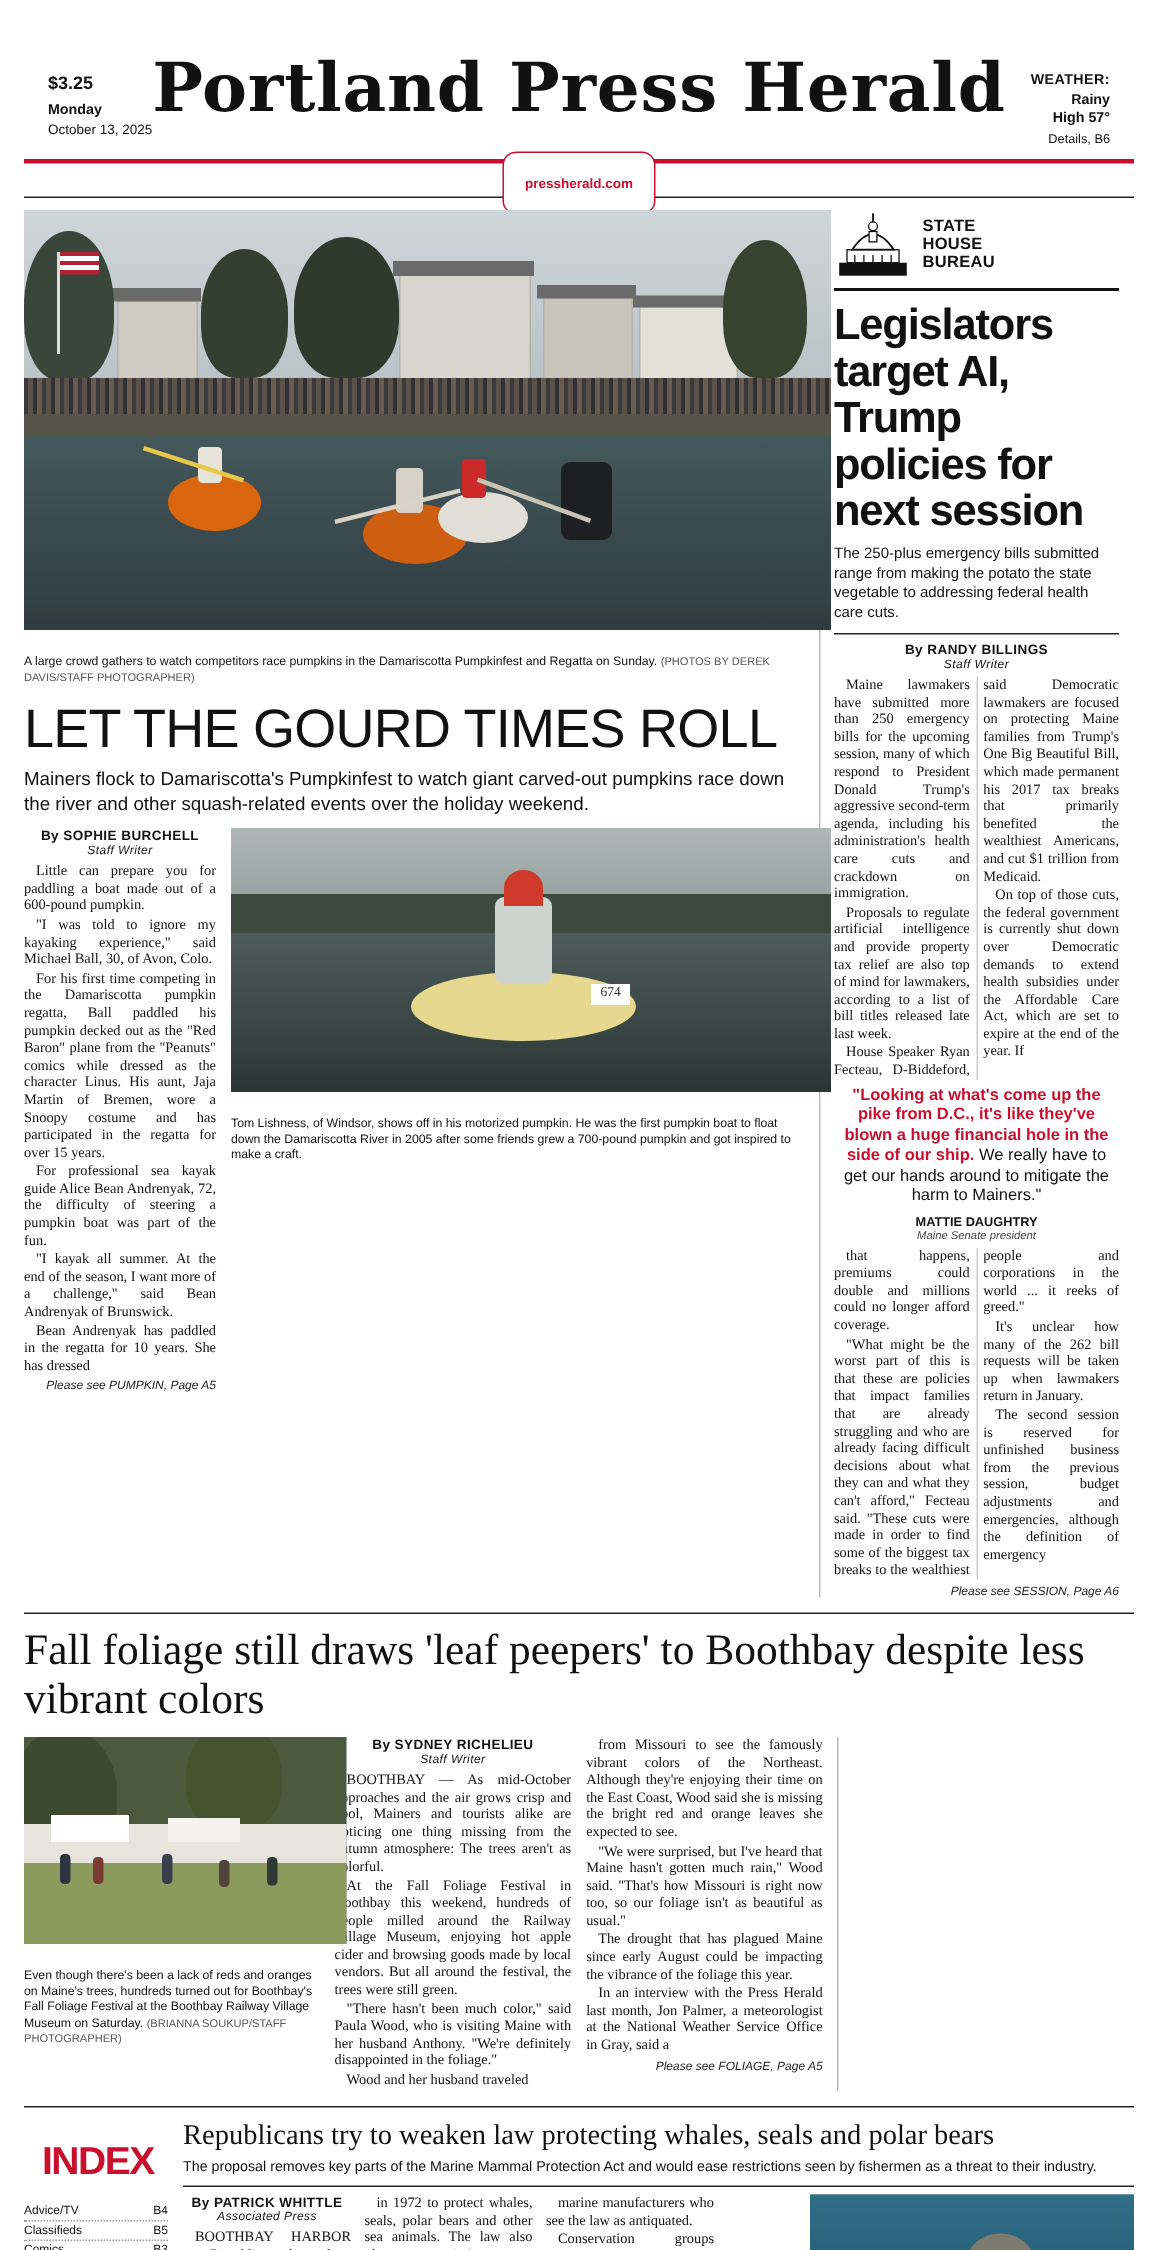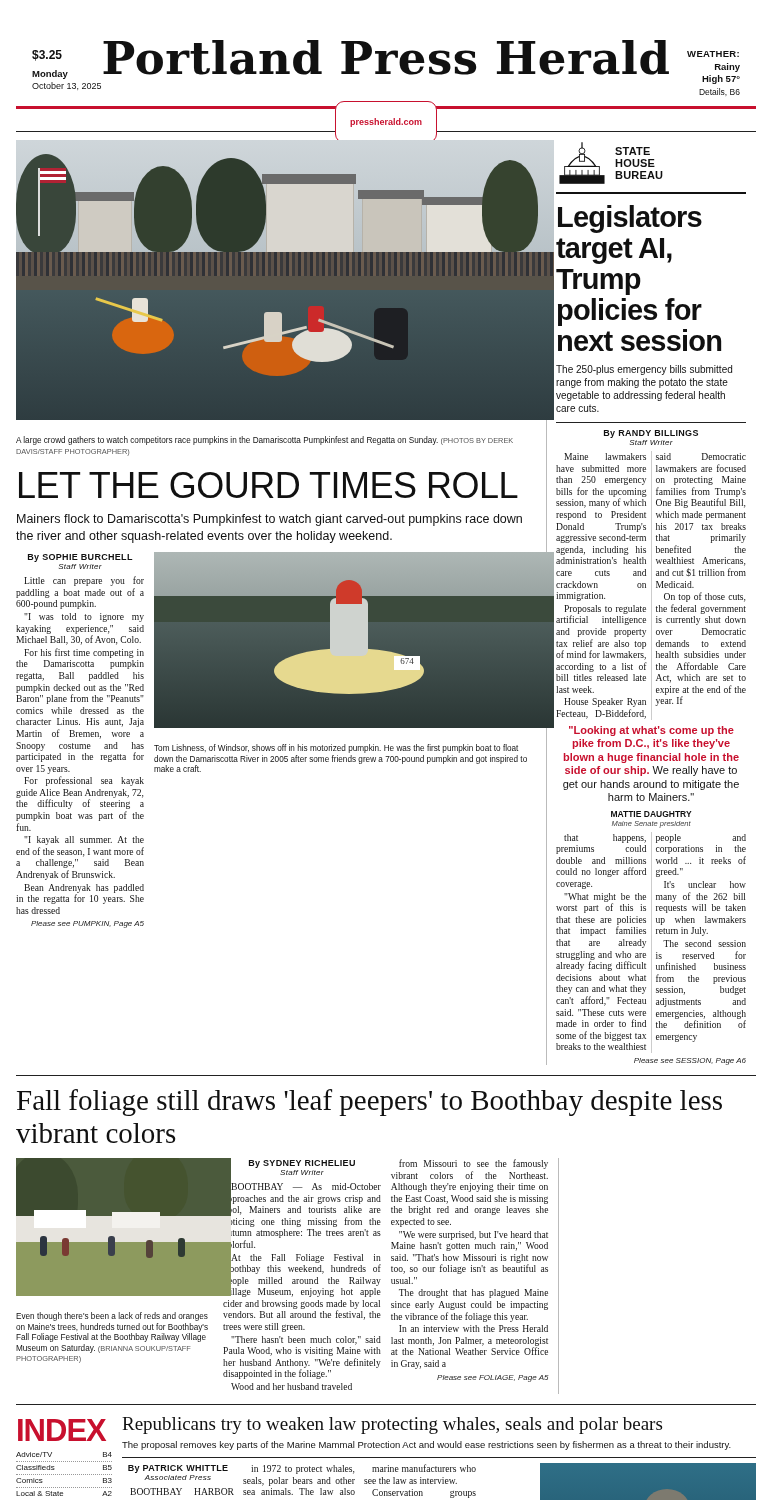--- a/index.html
+++ b/index.html
@@ -89,22 +89,22 @@
   .sec-rule{height:1px;background:#222;margin:10px 0 8px;}
   .headline-foliage{
     font-family:"Liberation Serif",serif;font-size:29px;line-height:33px;
     margin:0 0 8px;
   }
 
   
   .bottom{display:flex;gap:10px;margin-top:8px;}
   .index{width:96px;}
   .index h2{
-    font-family:"Liberation Sans",sans-serif;color:#c8102e;font-size:31px;
-    margin:0;letter-spacing:-1px;font-weight:bold;
+    font-family:"Liberation Sans",sans-serif;color:#c8102e;font-size:26px;
+    margin:12px;letter-spacing:-1px;font-weight:bold;
   }
   .index .irow{display:flex;justify-content:space-between;font-family:"Liberation Sans",sans-serif;font-size:8px;border-bottom:1px dotted #999;padding:1.5px 0;}
 
   .whales{flex:1;}
   .headline-whales{font-family:"Liberation Serif",serif;font-size:19px;line-height:21px;margin:0 0 5px;}
   .whales-deck{font-family:"Liberation Sans",sans-serif;font-size:9.5px;line-height:12.5px;margin-bottom:6px;}
 
   .seal-wrap{width:216px;}
   .photo-seal{width:100%;height:138px;display:block;}
 
@@ -268,21 +268,21 @@
         <span>"Looking at what's come up the pike from D.C., it's like they've blown a huge financial hole in the side of our ship.</span><span class="plain"> We really have to get our hands around to mitigate the harm to Mainers."</span>
       </div>
       <div class="pq-attr">
         <span>MATTIE DAUGHTRY</span>
         <span class="sub">Maine Senate president</span>
       </div>
 
       <div class="body twocol" style="margin-top:4px;">
         <p class="first">that happens, premiums could double and millions could no longer afford coverage.</p>
         <p>"What might be the worst part of this is that these are policies that impact families that are already struggling and who are already facing difficult decisions about what they can and what they can't afford," Fecteau said. "These cuts were made in order to find some of the biggest tax breaks to the wealthiest people and corporations in the world ... it reeks of greed."</p>
-        <p>It's unclear how many of the 262 bill requests will be taken up when lawmakers return in July.</p>
+        <p>It's unclear how many of the 262 bill requests will be taken up when lawmakers return in January.</p>
         <p>The second session is reserved for unfinished business from the previous session, budget adjustments and emergencies, although the definition of emergency</p>
       </div>
       <div class="jump">Please see SESSION, Page A6</div>
     </div>
   </div>
 
   <div class="sec-rule"></div>
   <div style="width:716px;">
     <div class="headline-foliage">Fall foliage still draws 'leaf peepers' to Boothbay despite less vibrant colors</div>
     <div style="display:flex;gap:10px;">
@@ -383,21 +383,21 @@
               </div>
             </div>
             <div style="width:112px;">
               <div class="body">
                 <p class="first">in 1972 to protect whales, seals, polar bears and other sea animals. The law also places restrictions on commercial fishermen, shippers and other marine industries.</p>
 
               </div>
             </div>
             <div style="width:112px;">
               <div class="body">
-                <p class="first">marine manufacturers who see the law as interview.</p>
+                <p class="first">marine manufacturers who see the law as antiquated.</p>
                 <p>Conservation groups adamantly oppose the changes and say weakening the law will erase years of hard won gains for jeopardized species such as the vanishing North Atlantic right whale, of which there are less than 400, and is vulnerable to entanglement in fishing gear.</p>
               </div>
 
             </div>
           </div>
         </div>
 
         <div class="seal-wrap">
           <div class="photo-seal art">
             <div style="position:absolute;inset:0;background:linear-gradient(#2f6f87,#17465a);"></div>

